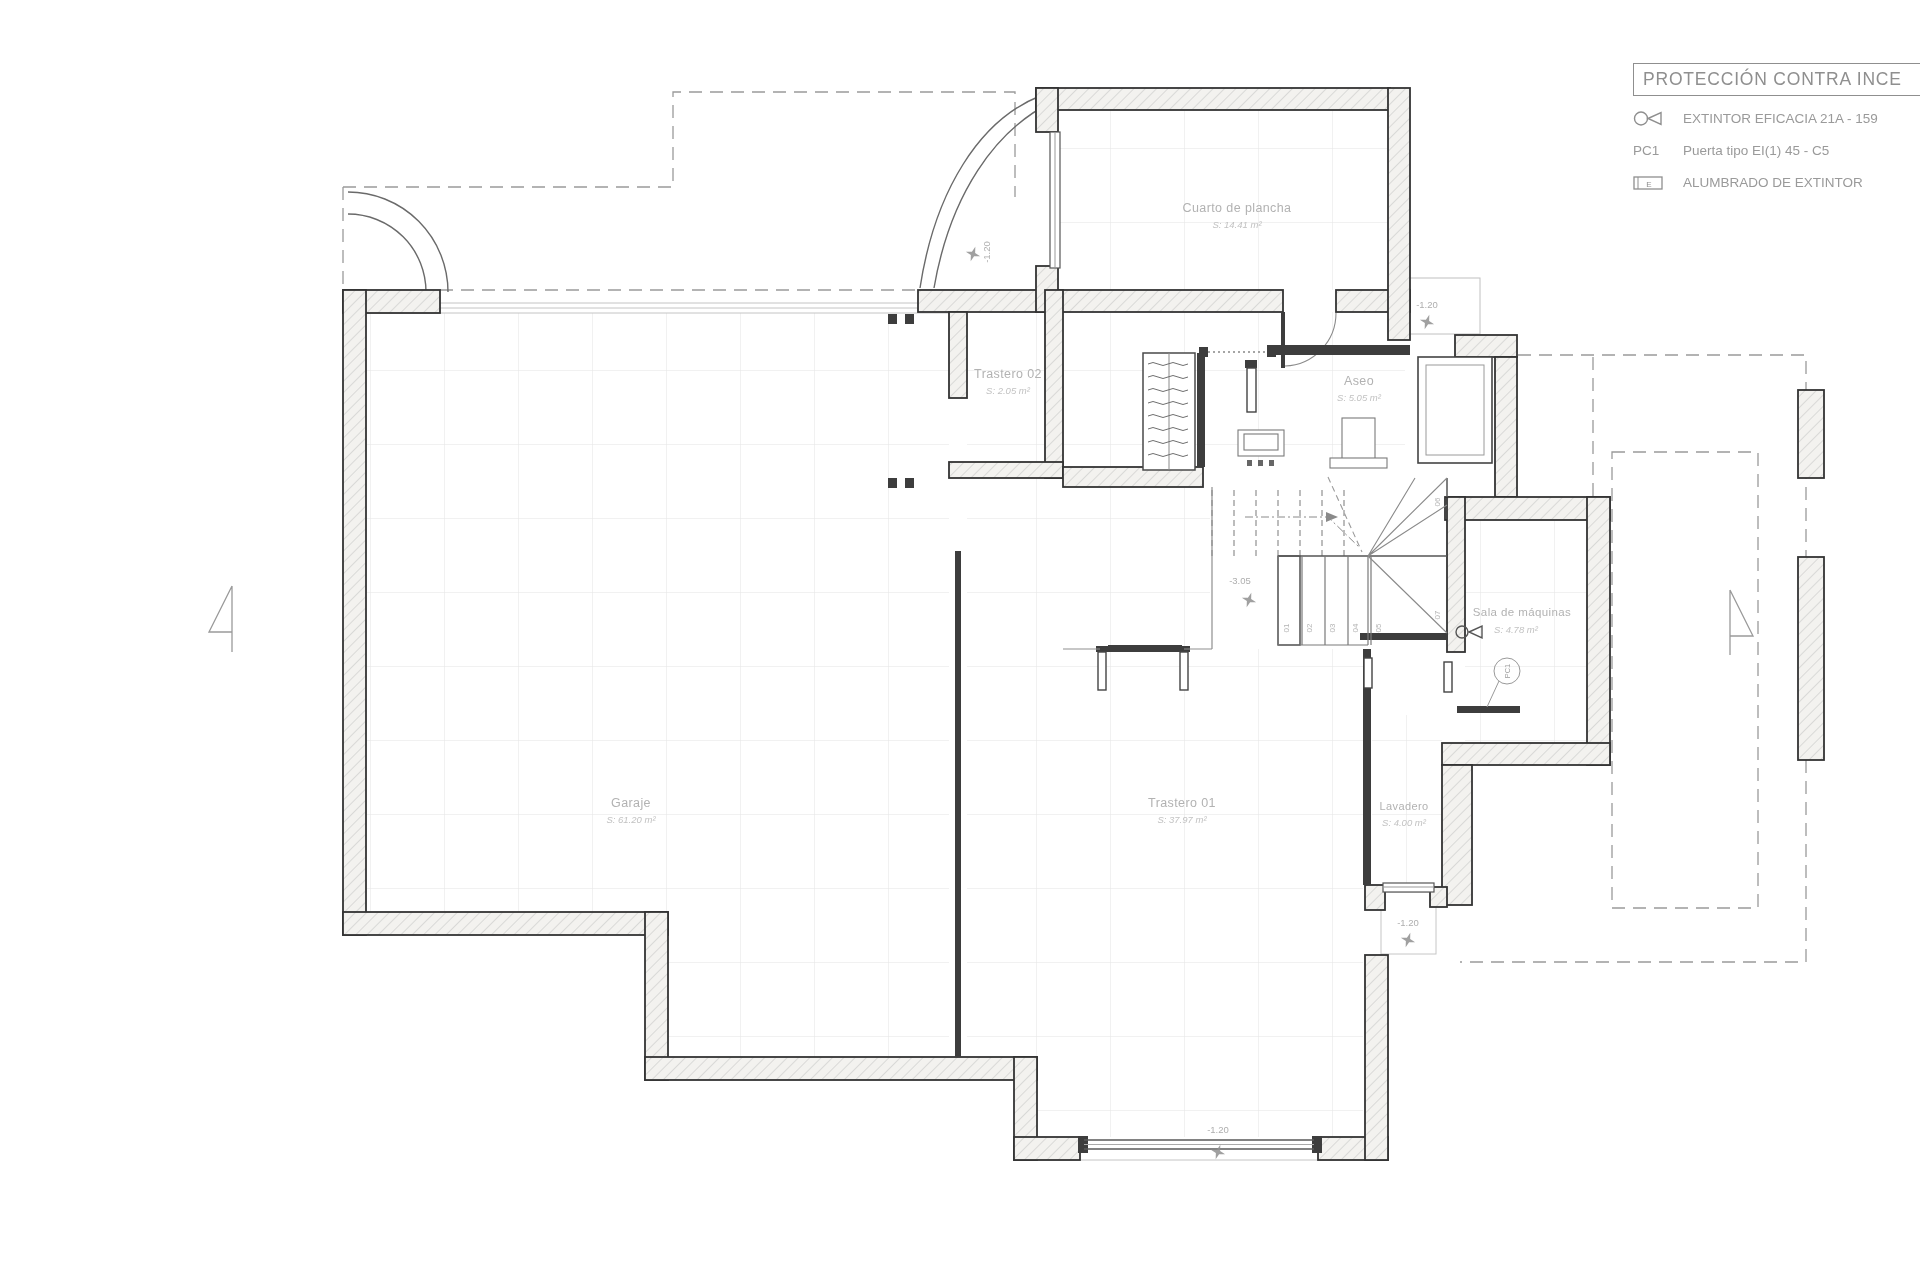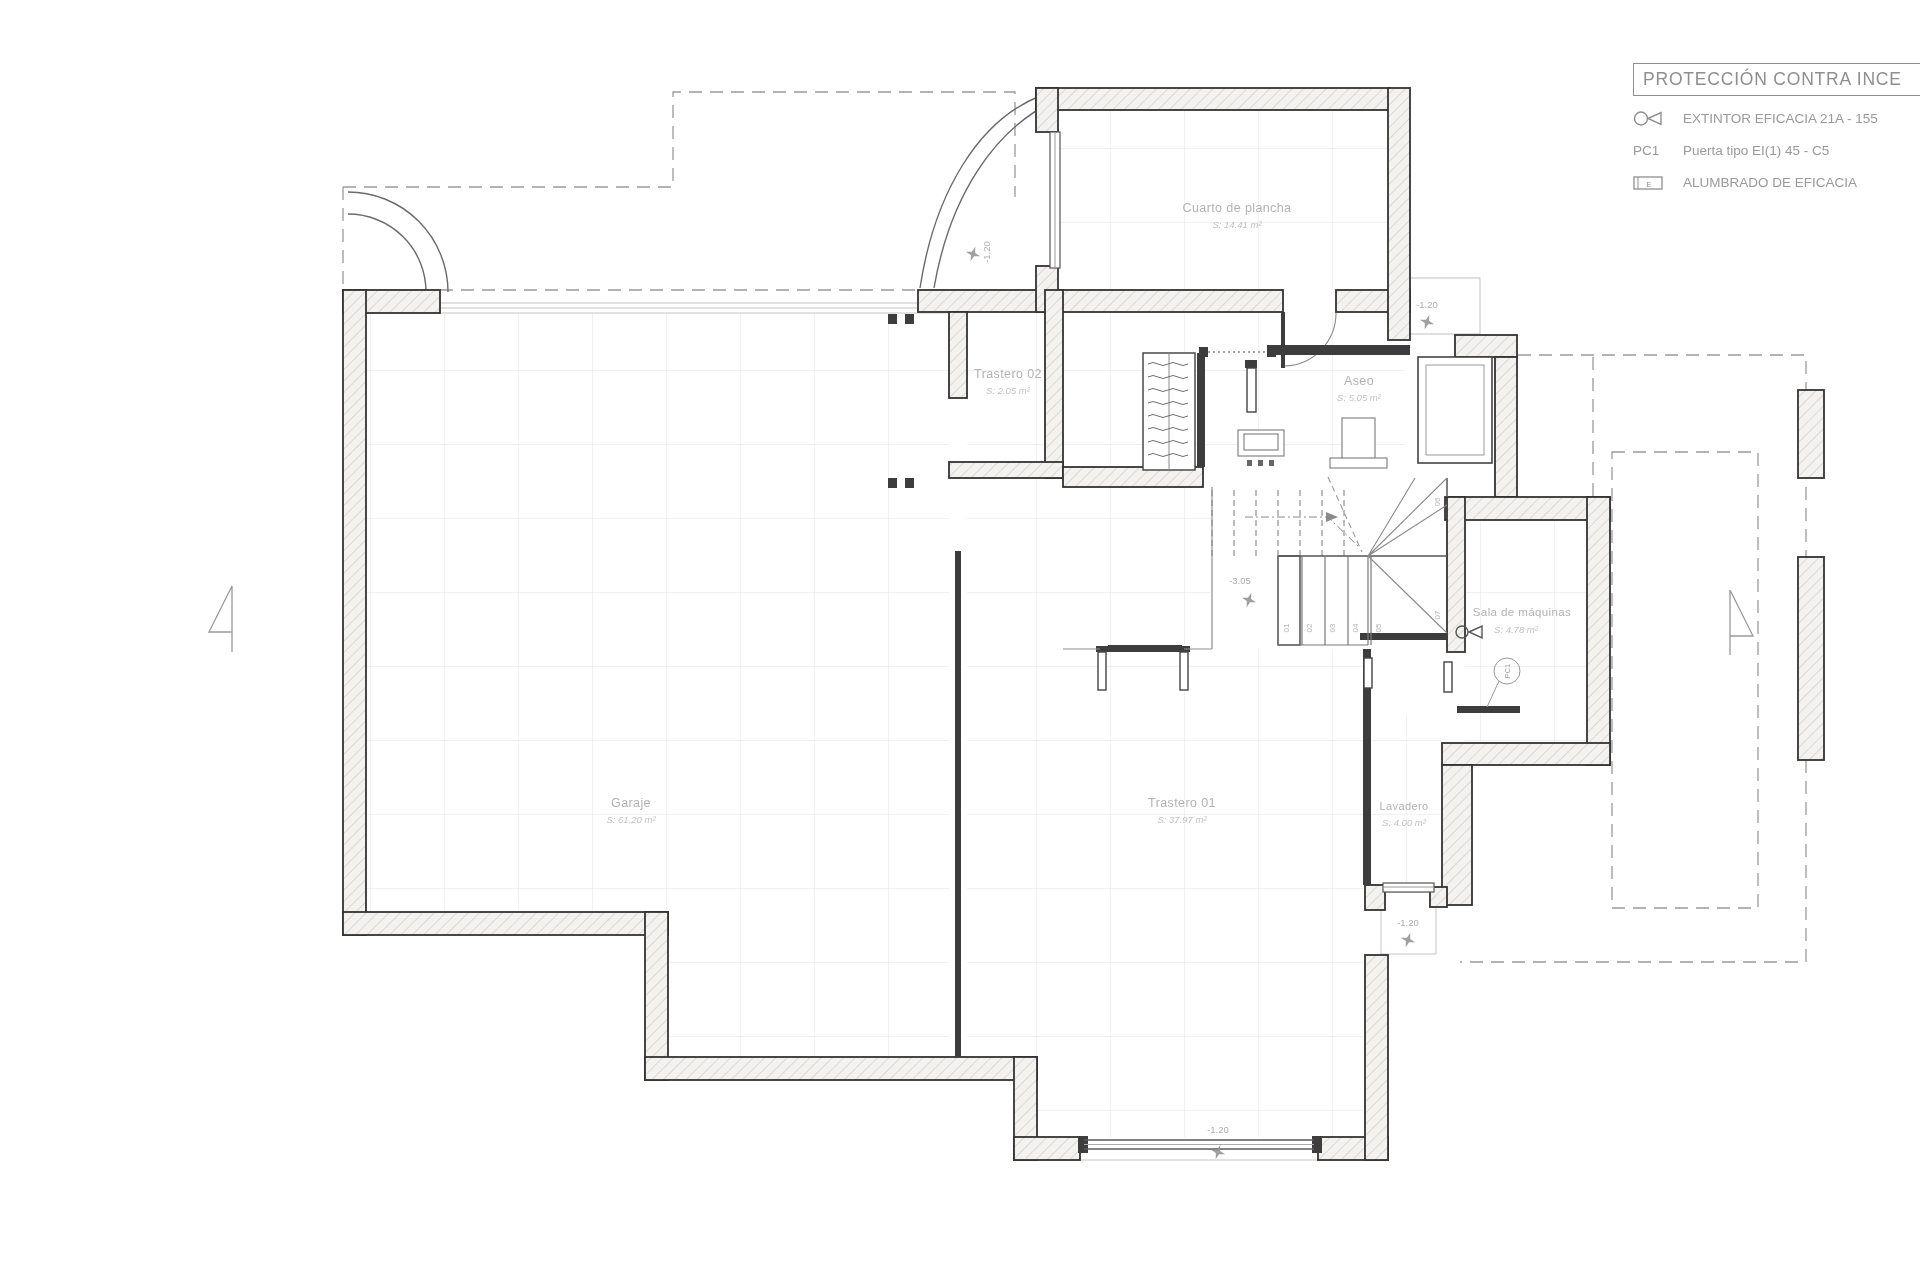--- a/index.html
+++ b/index.html
@@ -255,33 +255,33 @@
 <div id="legend">
   <div class="ttl">PROTECCIÓN CONTRA INCE</div>
   <div class="rows">
     <div class="row">
       <span class="cell-ico">
         <svg width="32" height="19" viewBox="0 0 32 19">
           <circle cx="8" cy="9.5" r="6.5" fill="none" stroke="#8f8f8f" stroke-width="1.4"></circle>
           <path d="M15,9.5 L28,3.5 V15.5 Z" fill="none" stroke="#8f8f8f" stroke-width="1.4"></path>
         </svg>
       </span>
-      <span class="lbl">EXTINTOR EFICACIA 21A - 155</span>
+      <span class="lbl">EXTINTOR EFICACIA 21A - 159</span>
     </div>
     <div class="row">
       <span class="cell-ico">PC1</span>
       <span class="lbl">Puerta tipo EI(1) 45 - C5</span>
     </div>
     <div class="row">
       <span class="cell-ico">
         <svg width="32" height="16" viewBox="0 0 32 16">
           <rect x="1" y="2" width="28" height="12" fill="none" stroke="#8f8f8f" stroke-width="1.3"></rect>
           <line x1="5" y1="2" x2="5" y2="14" stroke="#8f8f8f" stroke-width="1"></line>
           <text x="16" y="11.5" text-anchor="middle" font-size="8" fill="#8f8f8f" font-family="Liberation Sans, sans-serif">E</text>
         </svg>
       </span>
-      <span class="lbl">ALUMBRADO DE EFICACIA</span>
+      <span class="lbl">ALUMBRADO DE EXTINTOR</span>
     </div>
   </div>
 </div>
 
 
 
 
 </body></html>

